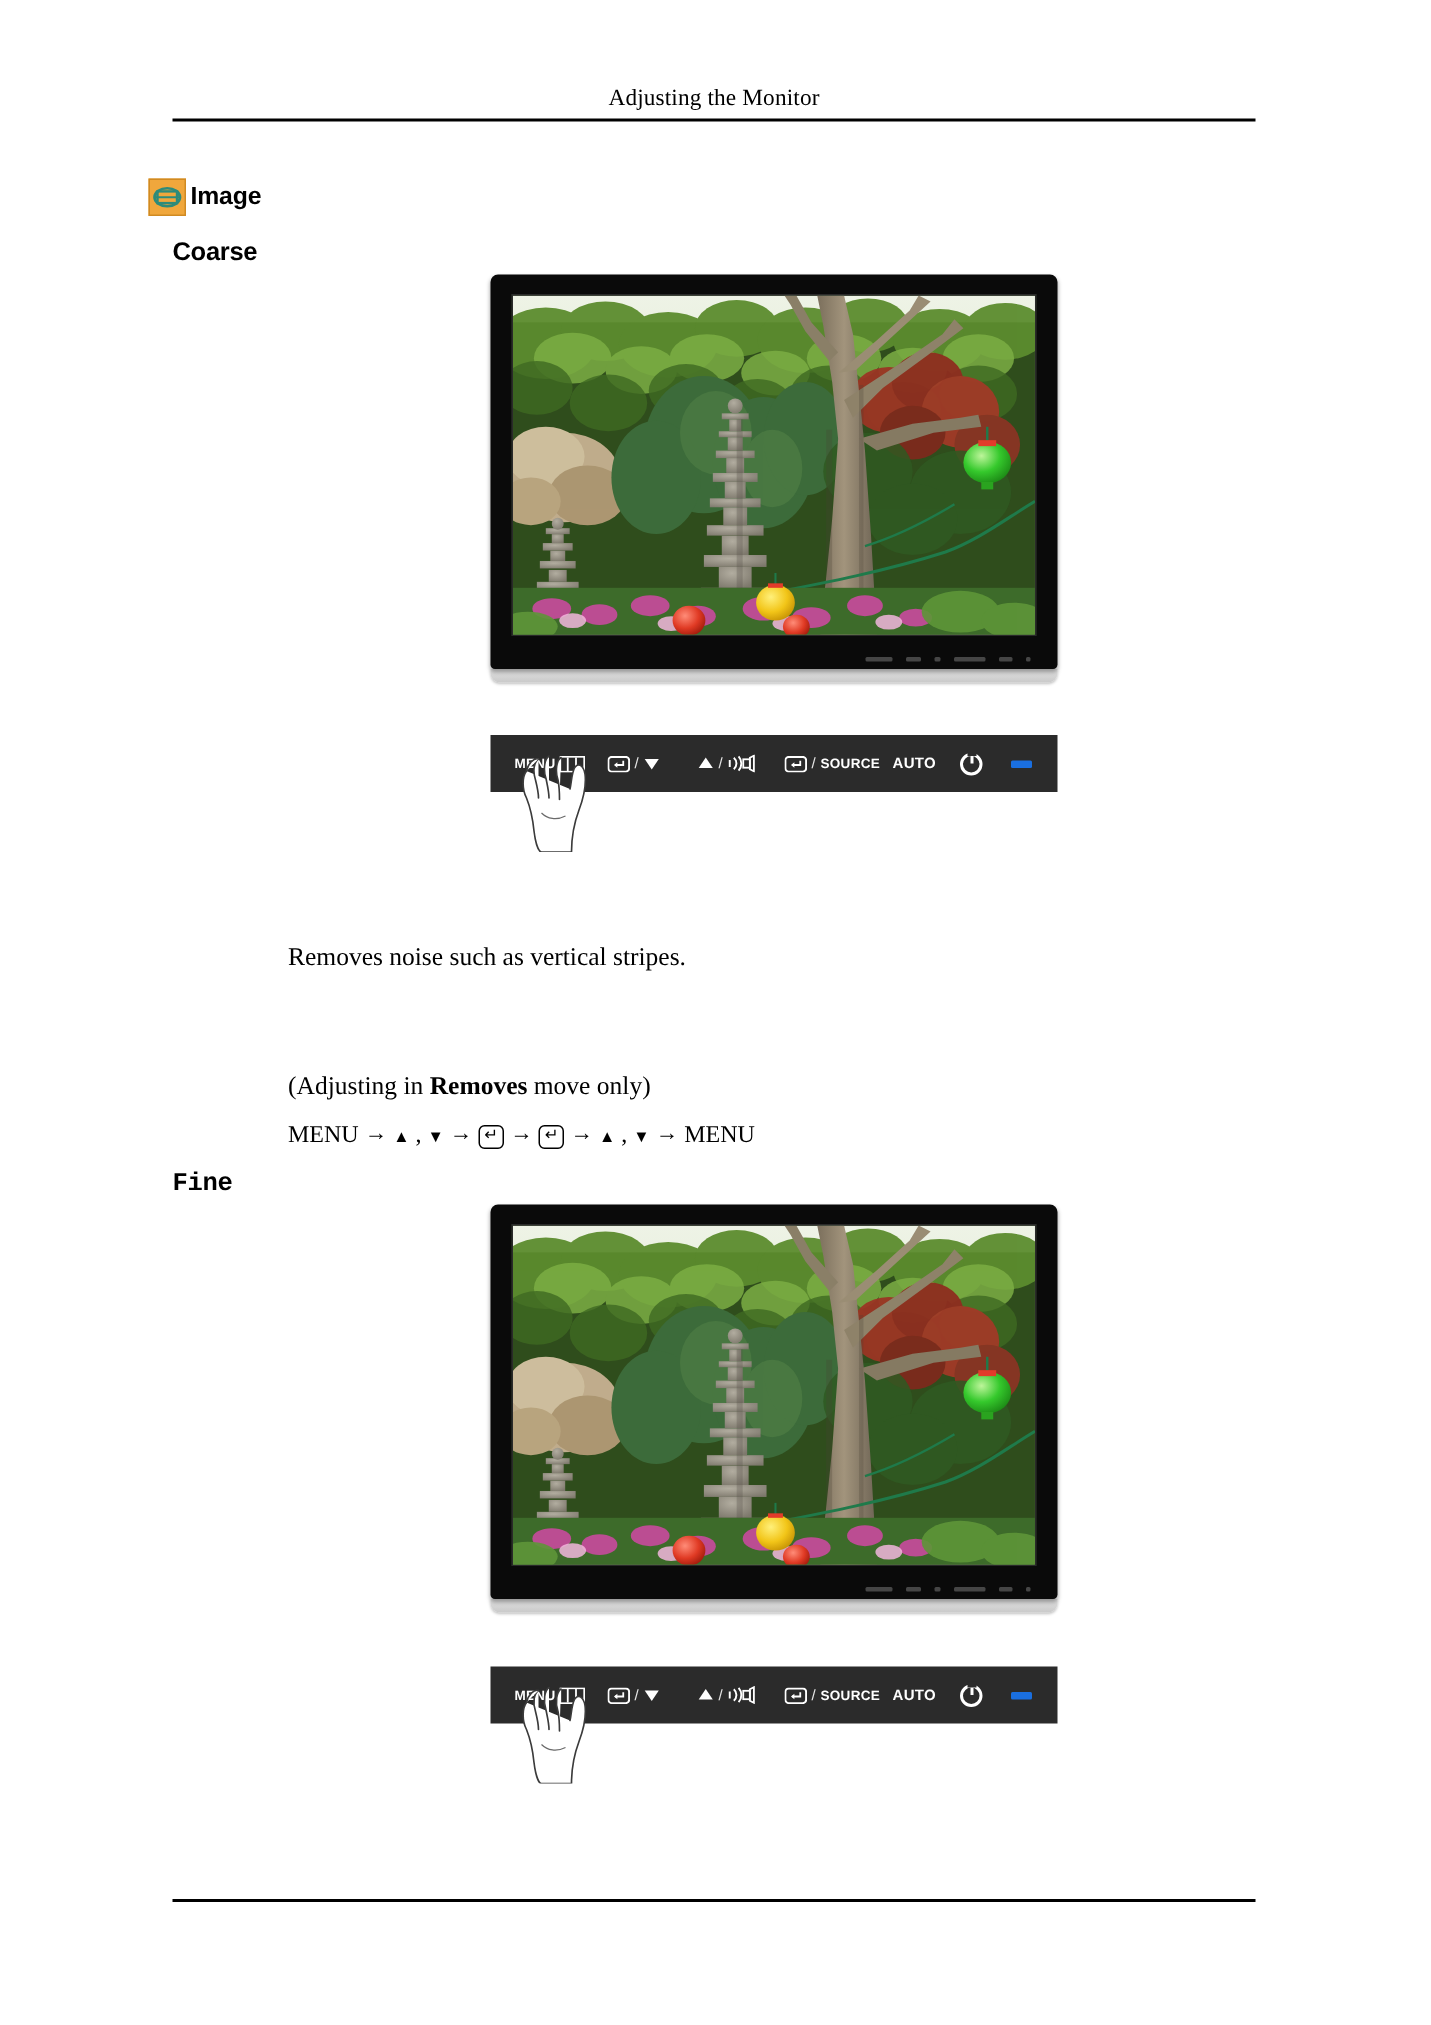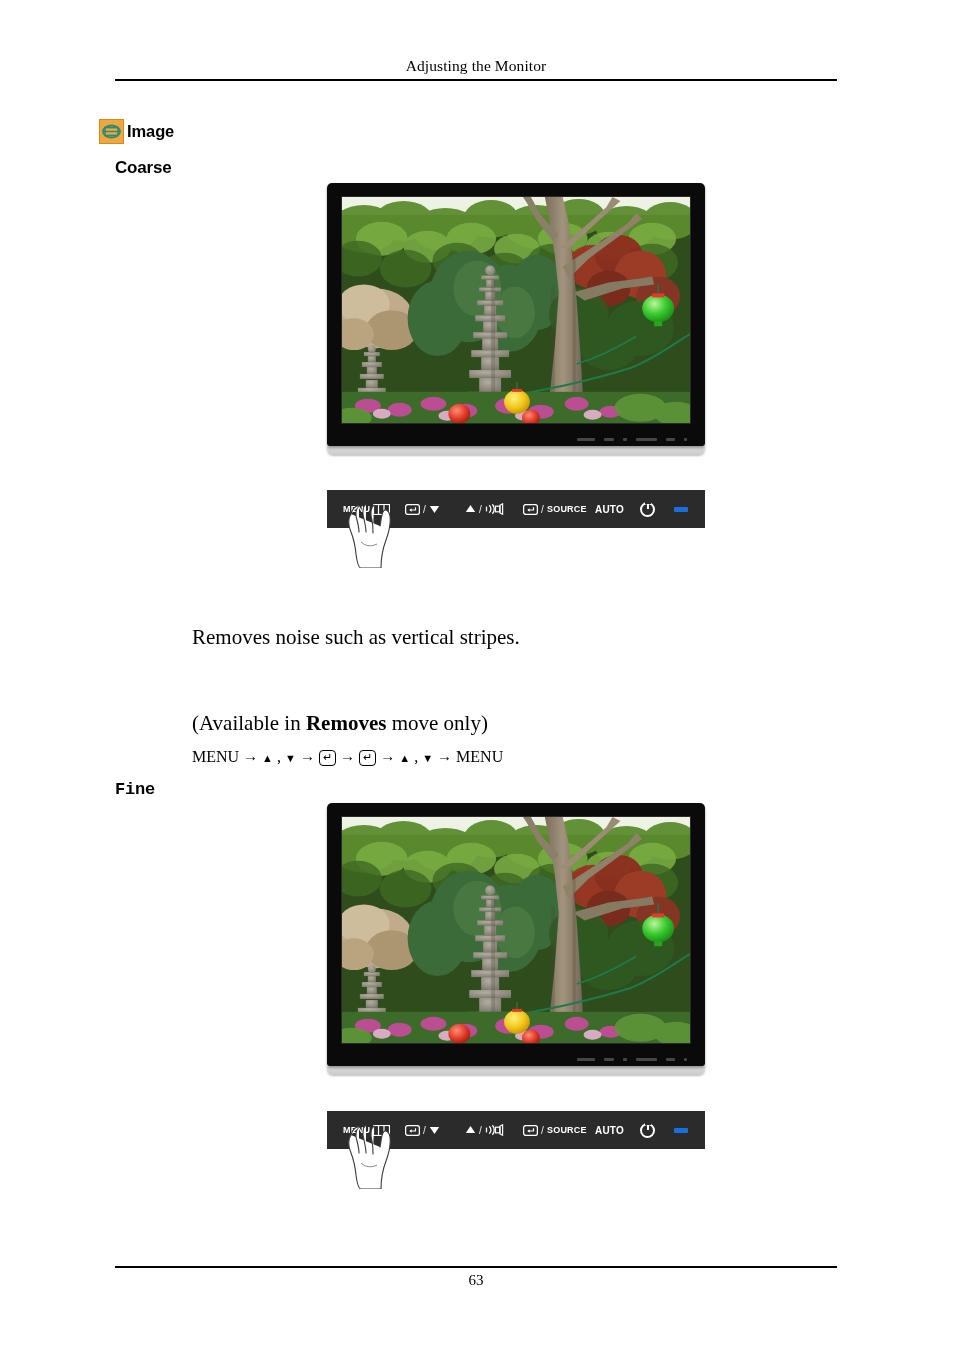--- a/index.html
+++ b/index.html
@@ -198,21 +198,21 @@
     height: 66px;
     pointer-events: none;
   }
 
   
   .para {
     position: absolute;
     left: 192px;
     width: 648px;
     font-family: "Liberation Serif", serif;
-    font-size: 21px;
+    font-size: 17px;
     line-height: 25px;
     color: #000;
   }
   .justify { text-align: justify; }
   .para b { font-weight: bold; }
 
   #p-removes { top: 625px; }
   #p-coarse  { top: 658px; }
   #p-analog  { top: 711px; }
   #p-menu    { top: 744px; font-size: 16px; }
@@ -549,21 +549,21 @@
       </g>
       <g fill="none" stroke="#6a6a6a" stroke-width="0.8">
         <path d="M16 40 C20 44, 26 45, 32 42"></path>
       </g>
     </svg>
   </div>
 
   <div class="para" id="p-removes">Removes noise such as vertical stripes.</div>
 
 
-  <div class="para" id="p-analog"><span>(Available in </span><b>Removes</b><span> move only)</span></div>
+  <div class="para" id="p-analog"><span>(Adjusting in </span><b>Removes</b><span> move only)</span></div>
 
   <div class="para" id="p-menu">
     <span class="menupath">
       <span>MENU</span>
       <span class="arrow">→</span>
       <span class="tri">▲</span>
       <span>,</span>
       <span class="tri">▼</span>
       <span class="arrow">→</span>
       <span class="enter-key">↵</span>
@@ -850,15 +850,14 @@
         <path d="M29 3 C26 5, 25 12, 27 18 C28 23, 28 27, 28 31"></path>
         <path d="M6 12 C7 7, 11 3, 14 4"></path>
       </g>
       <g fill="none" stroke="#6a6a6a" stroke-width="0.8">
         <path d="M16 40 C20 44, 26 45, 32 42"></path>
       </g>
     </svg>
   </div>
 
   <div class="footer-rule"></div>
-  <div class="footer-page">63</div>
 
 </div>
 
 </body></html>

